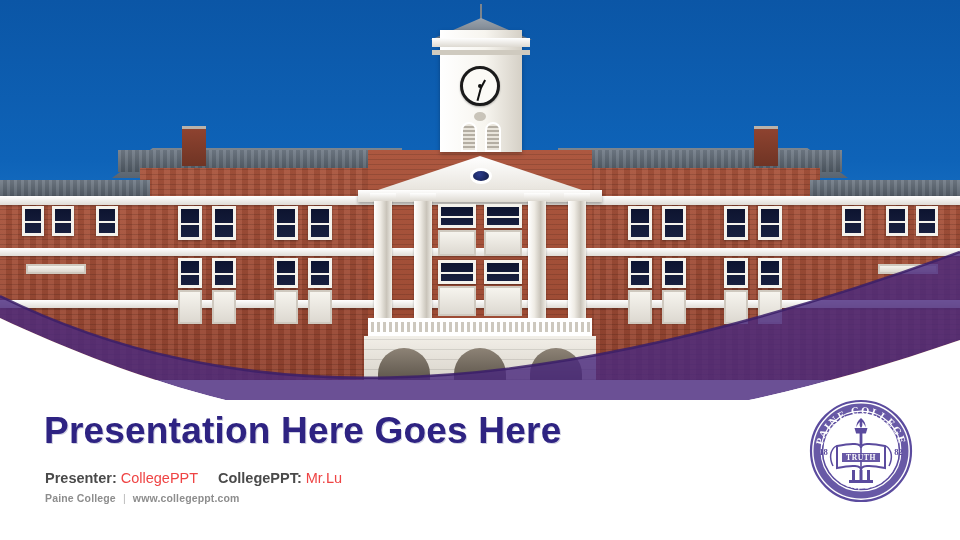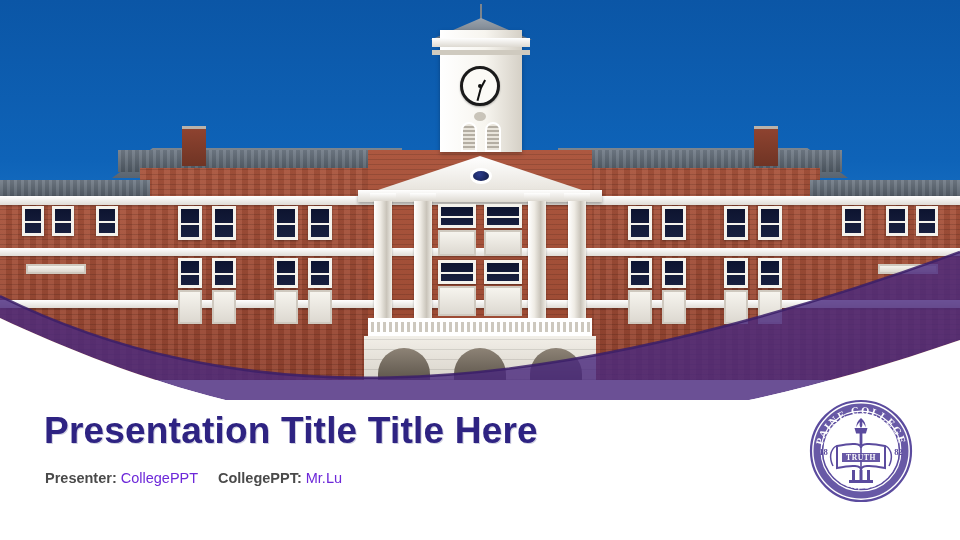--- a/index.html
+++ b/index.html
@@ -218,21 +218,21 @@
     color:#2e2382;
     letter-spacing:.2px;
     text-shadow:1px 1px 0 rgba(120,120,170,.35);
     white-space:nowrap;
   }
   .meta{
     position:absolute; left:45px; top:470px;
     font-size:14.5px; white-space:nowrap;
   }
   .meta .lbl{ font-weight:bold; color:#4a4a4a;margin-top:42px; }
-  .meta .val{ font-weight:normal; color:#6d28d9; }
+  .meta .val{ font-weight:normal; color:#ef4444; }
   .meta .gap{ display:inline-block; width:12px; }
 
   .org{
     position:absolute; left:45px; top:492px;
     font-size:10.5px; font-weight:bold; color:#8d8d8d;
     letter-spacing:.15px; white-space:nowrap;
   }
   .org .sep{ color:#b6b6b6; font-weight:normal; padding:0 4px; }
 
   
@@ -347,30 +347,35 @@
     <svg width="960" height="400" viewBox="0 0 960 400" xmlns="http://www.w3.org/2000/svg">
 
       <path d="M0,296 C220,404 500,420 960,252 L960,340 C500,500 220,420 0,318 Z" fill="#4b2a7e" fill-opacity="0.82"></path>
 
       <path d="M0,318 C220,420 500,500 960,340 L960,400 L0,400 Z" fill="#ffffff"></path>
 
       <path d="M0,296 C220,404 500,420 960,252" fill="none" stroke="#3b1f68" stroke-width="2.5" stroke-opacity="0.85"></path>
     </svg>
   </div>
 
-  <div class="title">Presentation Title Title Here</div>
+  <div class="title">Presentation Here Goes Here</div>
 
   <div class="meta">
     <span class="lbl">Presenter:</span>
     <span class="val">CollegePPT</span>
     <span class="gap"></span>
     <span class="lbl">CollegePPT:</span>
     <span class="val">Mr.Lu</span>
   </div>
 
+  <div class="org">
+    <span>Paine College</span>
+    <span class="sep">|</span>
+    <span>www.collegeppt.com</span>
+  </div>
 
   <div class="seal">
     <svg viewBox="0 0 110 110" xmlns="http://www.w3.org/2000/svg">
       <defs>
         <path id="arcTop" d="M 16,57 A 39,39 0 0 1 94,57" fill="none"></path>
         <path id="arcBot" d="M 19,57 A 36,36 0 0 0 91,57" fill="none"></path>
       </defs>
 
       <circle cx="55" cy="55" r="52" fill="#ffffff"></circle>
       <circle cx="55" cy="55" r="50" fill="none" stroke="#5b4b9e" stroke-width="2.2"></circle>

